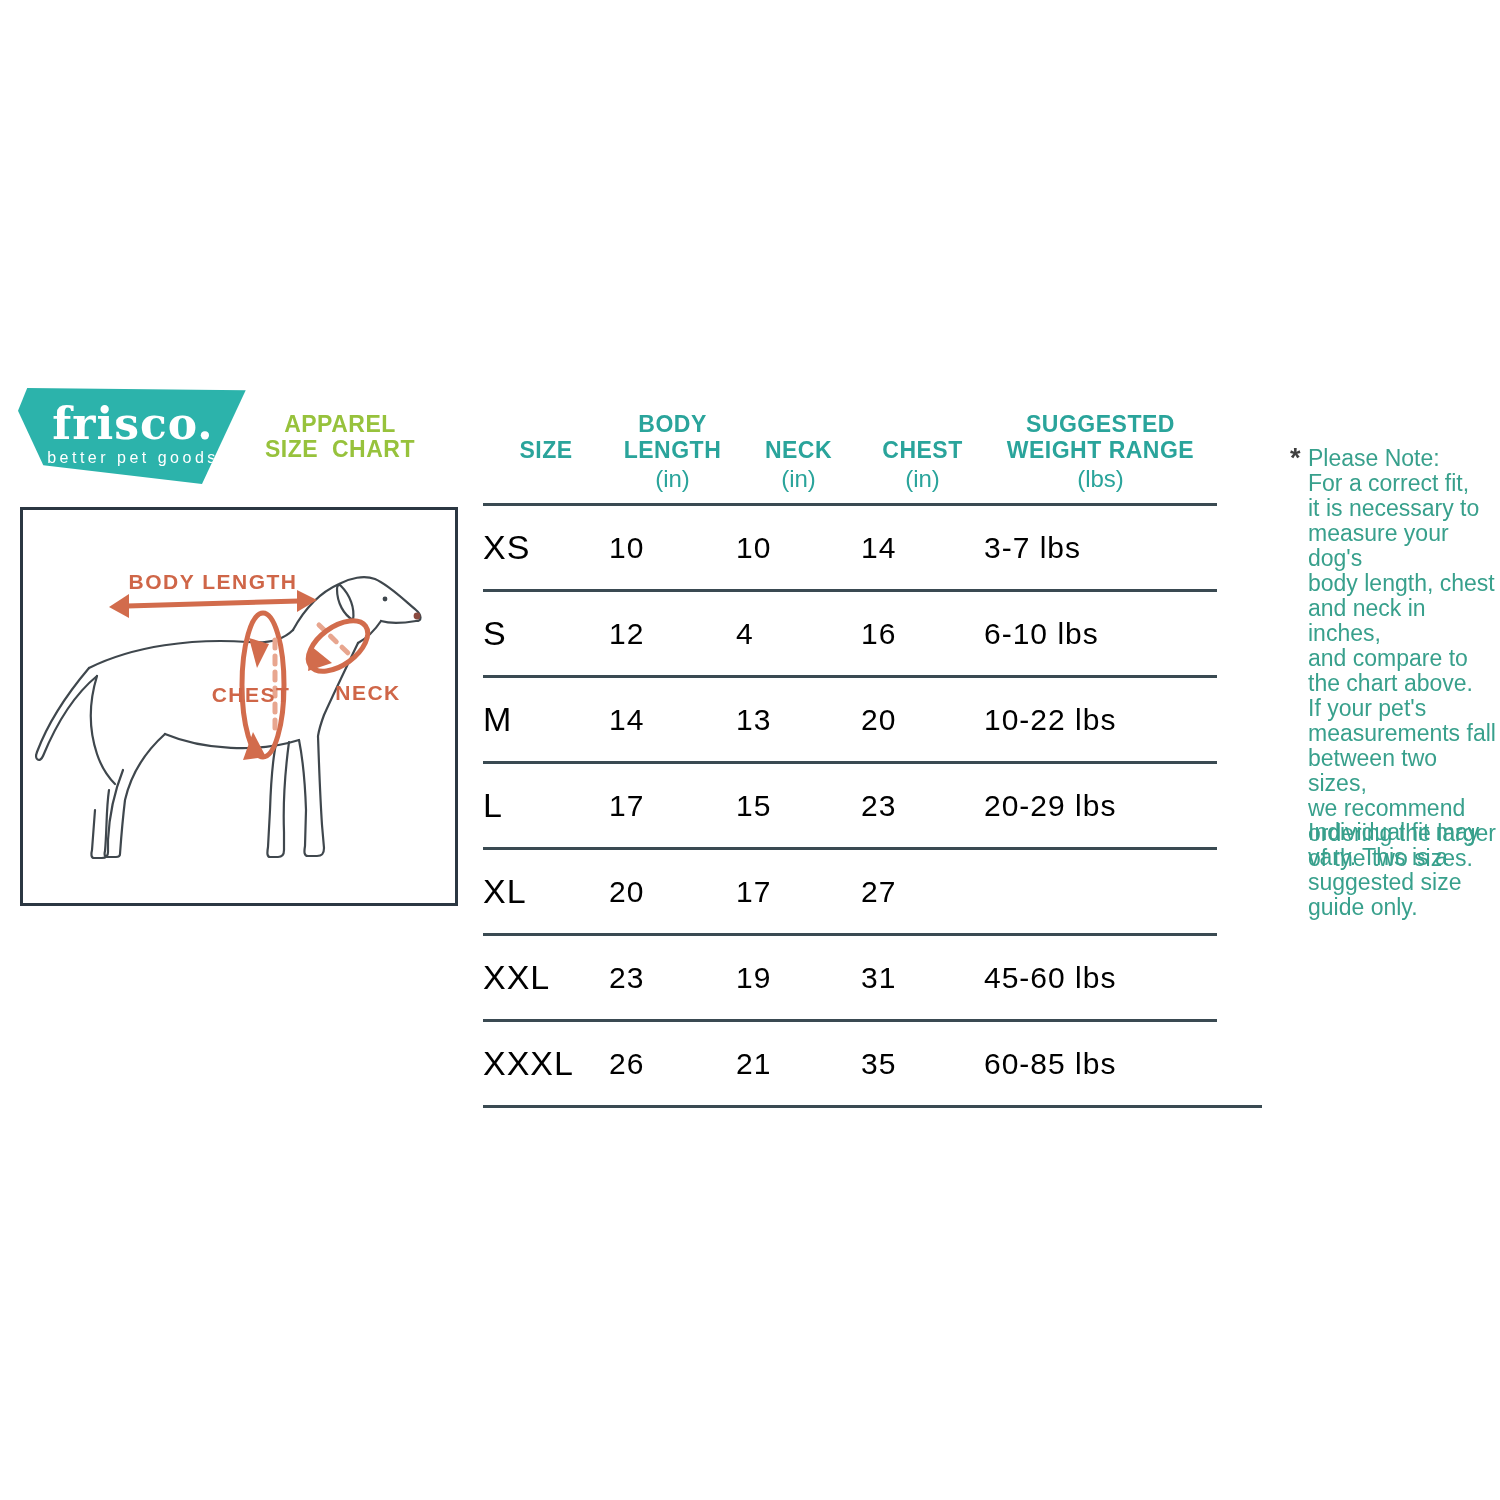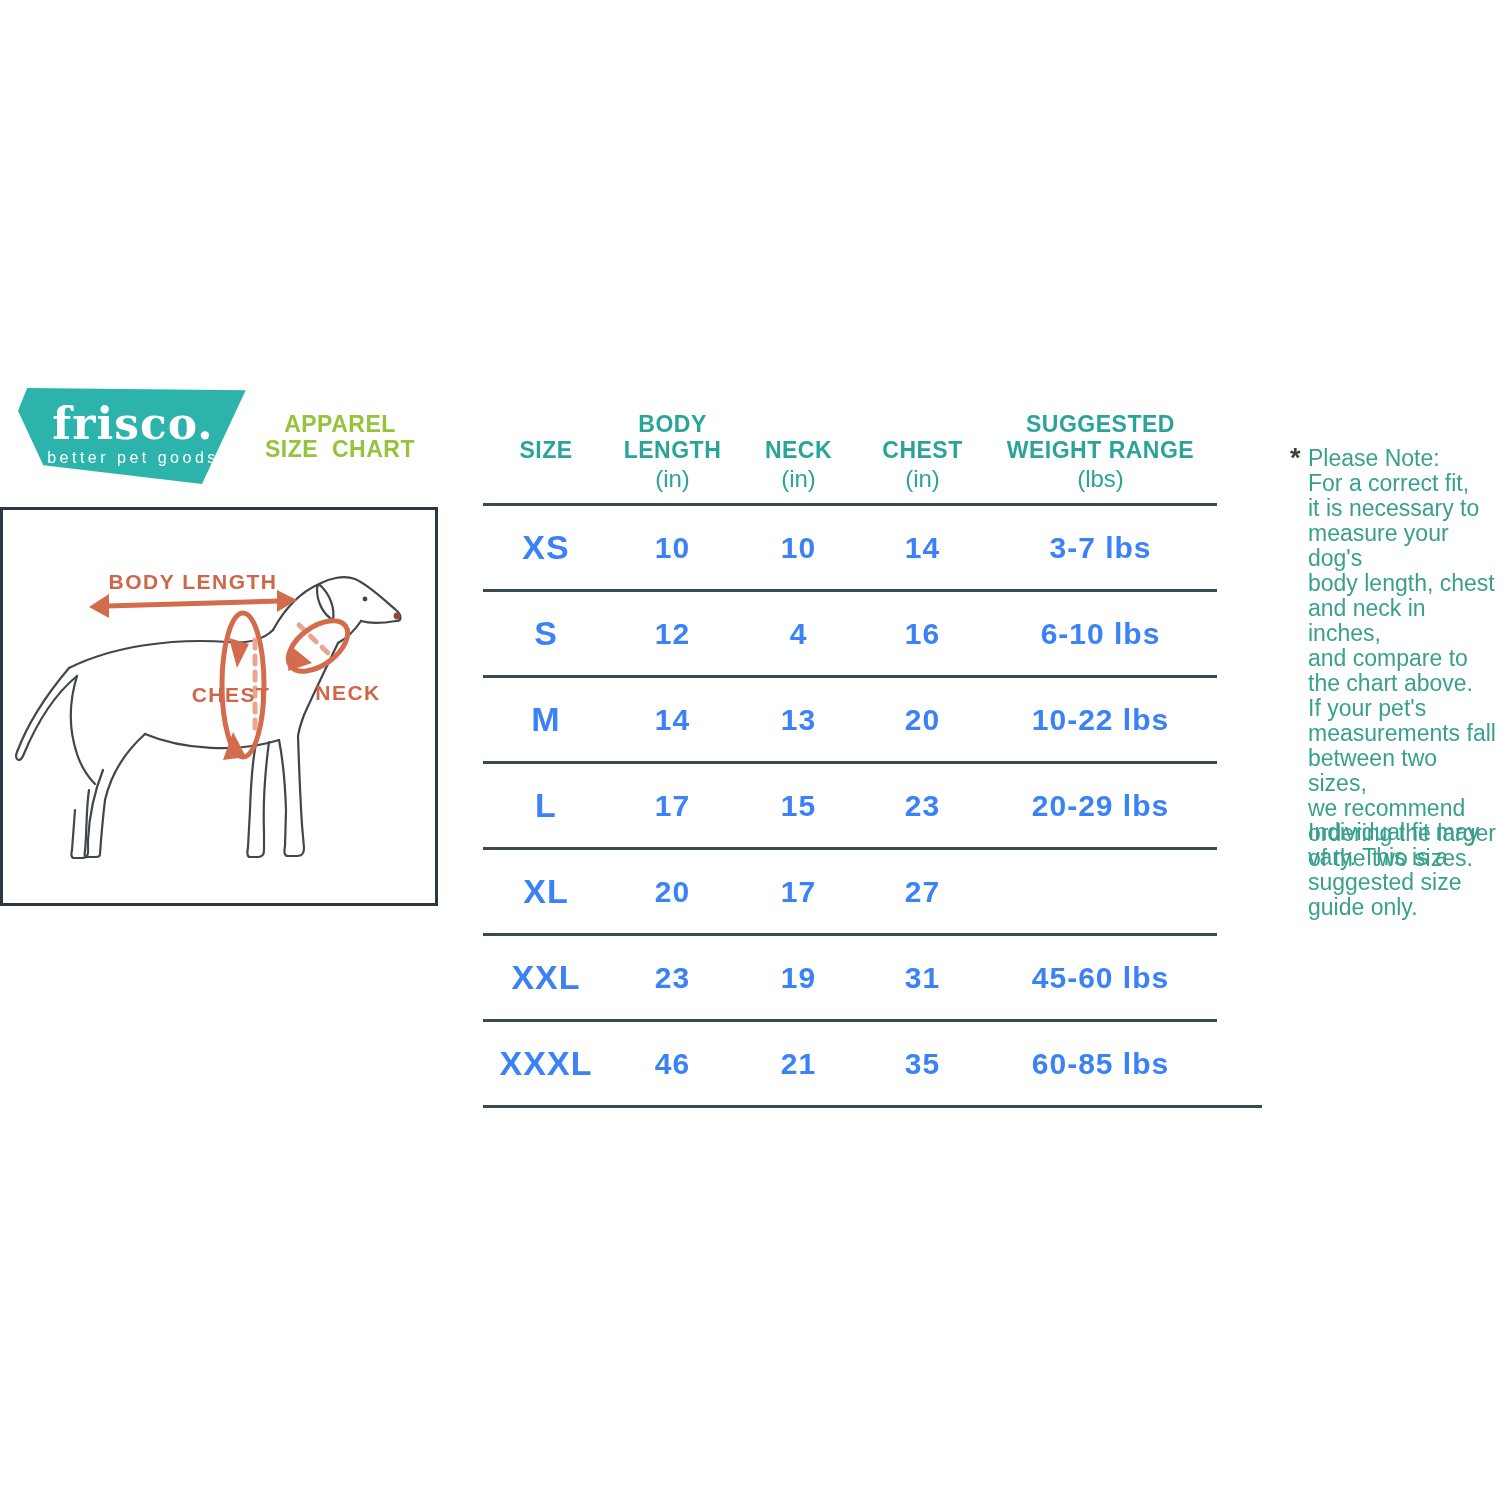--- a/index.html
+++ b/index.html
@@ -12,39 +12,39 @@
         display:flex;flex-direction:column;align-items:center;justify-content:center;}
   .logo .brand{font-family:"DejaVu Serif",serif;font-weight:700;font-size:44px;line-height:44px;color:#ffffff;letter-spacing:1px;margin-top:-4px;}
   .logo .tagline{font-size:16px;letter-spacing:3.5px;color:#ffffff;margin-top:3px;white-space:nowrap;}
 
   
   .size-chart-title{left:248px;top:412px;width:184px;text-align:center;color:#97c23c;
         font-weight:700;font-size:23px;line-height:25px;letter-spacing:0.5px;}
   .size-chart-title .l2{word-spacing:7px;}
 
   
-  .dog-box{left:0;top:507px;width:438px;height:399px;border:3px solid #2b3742;box-sizing:border-box;background:#ffffff;}
+  .dog-box{left:20px;top:507px;width:438px;height:399px;border:3px solid #2b3742;box-sizing:border-box;background:#ffffff;}
   .dog-box svg{display:block;width:432px;height:393px;}
   .sketch{stroke:#3f474d;stroke-width:2.2;fill:none;stroke-linecap:round;stroke-linejoin:round;}
   .meas{stroke:#d26c4c;stroke-width:5;fill:none;stroke-linecap:round;}
   .meas-dash{stroke:#e8a68f;stroke-width:5;fill:none;stroke-dasharray:8 8;stroke-linecap:round;}
   .meas-head{fill:#d26c4c;stroke:none;}
   .meas-label{fill:#cf6648;font-family:"Liberation Sans",sans-serif;font-weight:700;font-size:21px;letter-spacing:1.5px;}
 
   
   .thead{left:483px;top:405px;width:779px;height:98px;padding-right:45px;box-sizing:content-box;
          display:grid;grid-template-columns:126px 127px 125px 123px 233px;}
   .thead .hcell{display:flex;flex-direction:column;justify-content:flex-end;text-align:center;padding-bottom:8px;}
   .thead .hl{height:26px;line-height:26px;font-weight:700;font-size:23px;color:#2aa49b;letter-spacing:0.5px;}
   .thead .hu{height:32px;line-height:32px;font-weight:400;font-size:24px;color:#2aa49b;}
 
   .tbody{left:483px;top:503px;width:779px;border-bottom:3px solid #3a4a52;}
   .t-row{display:grid;grid-template-columns:126px 127px 125px 123px 233px;width:734px;
          height:86px;box-sizing:border-box;border-top:3px solid #3a4a52;align-items:center;}
-  .t-row .cell{text-align:center;color:#3b82f6;font-weight:700;}
+  .t-row .cell{color:#000000;font-weight:400;}
   .t-row .c-size{font-size:34px;letter-spacing:1px;}
   .t-row .c-val{font-size:30px;letter-spacing:1px;}
 
   
   .note{left:1290px;top:446px;width:212px;display:flex;}
   .note .star{width:18px;color:#3f3f3f;font-weight:700;font-size:27px;line-height:25px;flex:none;}
   .note .txt{width:200px;color:#38a08c;font-size:23px;line-height:25px;white-space:pre-line;}
   .note-footer{left:1308px;top:820px;width:200px;color:#38a08c;font-size:23px;line-height:25px;white-space:pre-line;}
 </style>
 </head>
@@ -180,21 +180,21 @@
   </div>
   <div class="t-row">
     <div class="cell c-size">XXL</div>
     <div class="cell c-val">23</div>
     <div class="cell c-val">19</div>
     <div class="cell c-val">31</div>
     <div class="cell c-val">45-60 lbs</div>
   </div>
   <div class="t-row">
     <div class="cell c-size">XXXL</div>
-    <div class="cell c-val">46</div>
+    <div class="cell c-val">26</div>
     <div class="cell c-val">21</div>
     <div class="cell c-val">35</div>
     <div class="cell c-val">60-85 lbs</div>
   </div>
 </div>
 
 <div class="abs note">
   <div class="star">*</div>
   <div class="txt">Please Note:
 For a correct fit,

